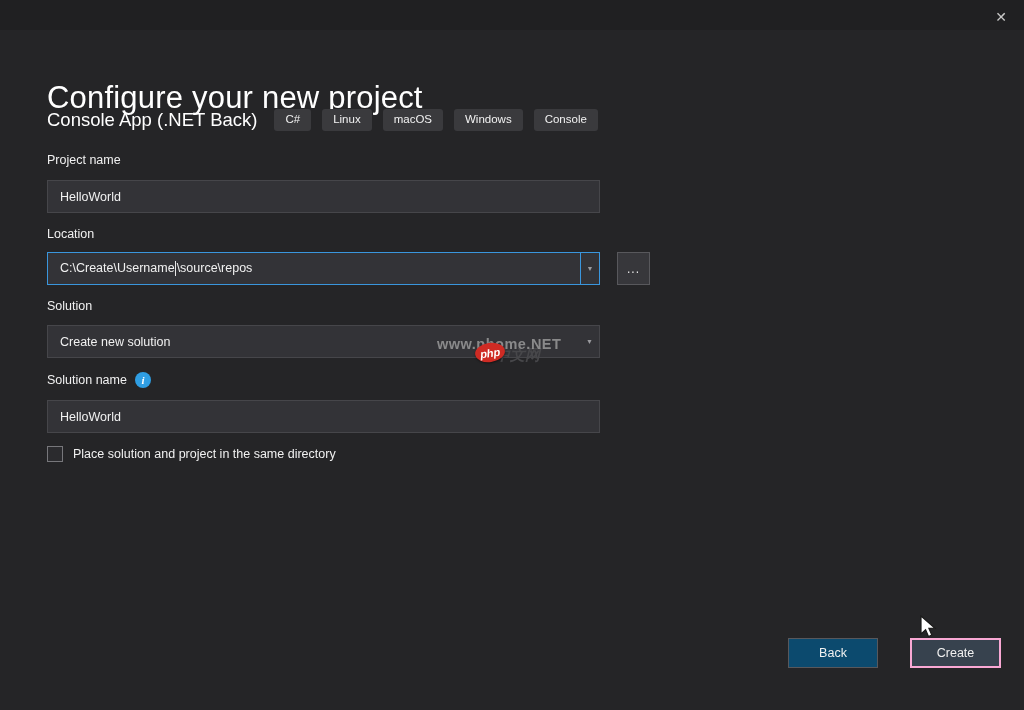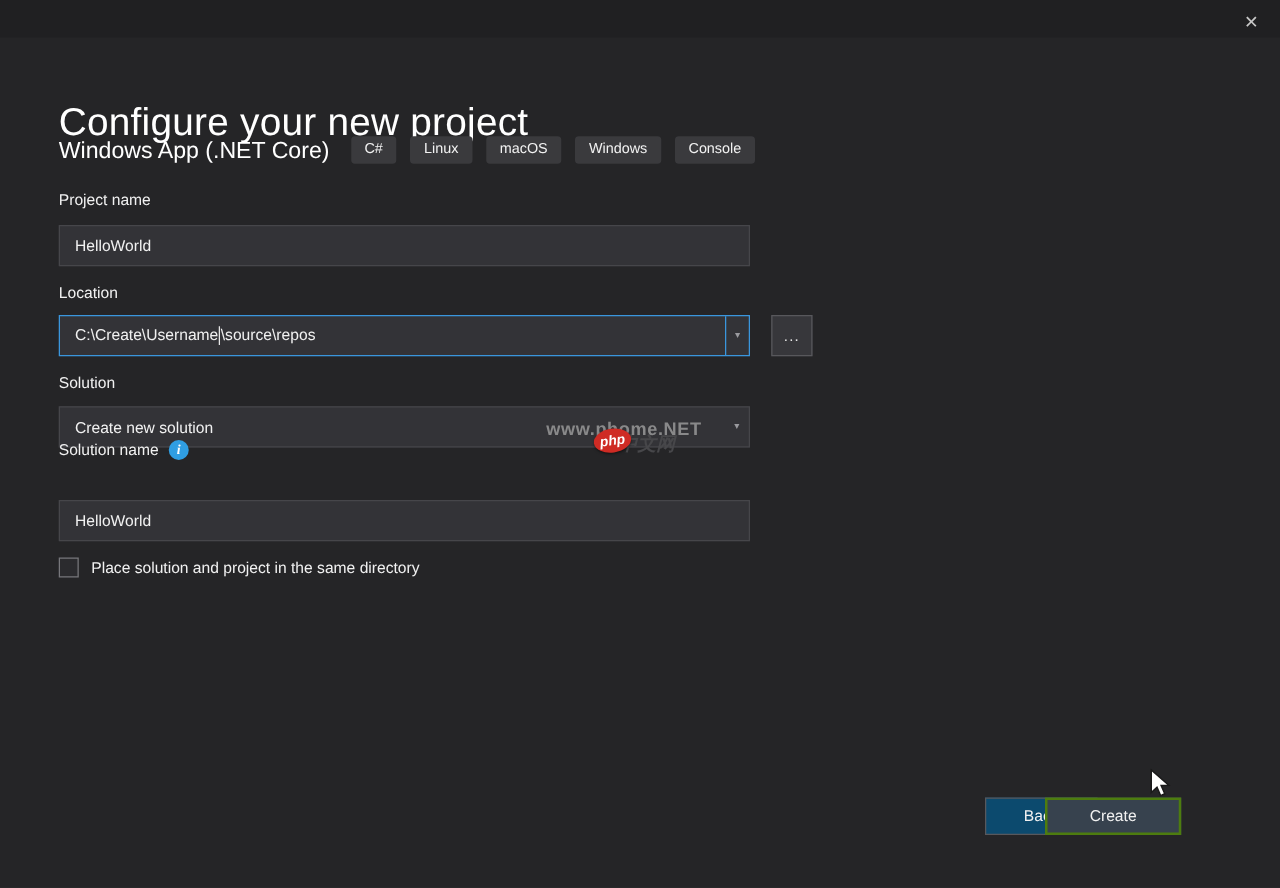--- a/index.html
+++ b/index.html
@@ -103,22 +103,22 @@
   .btn {
     position: absolute; top: 638px; height: 30px;
     display: flex; align-items: center; justify-content: center;
     font-size: 12.5px; color: #f1f1f1; cursor: pointer;
   }
   .btn-back {
     left: 788px; width: 90px;
     background: #0c4a6e; border: 1px solid #58585c;
   }
   .btn-create {
-    left: 836px; width: 109px;
-    background: #37424e; border: 2px solid #4d7c0f;
+    left: 910px; width: 91px;
+    background: #37424e; border: 2px solid #f9a8d4;
   }
   .watermark {
     position: absolute; left: 437px; top: 334px; width: 140px; height: 30px;
     pointer-events: none;
   }
   .wm-text {
     position: absolute; left: 0; top: 2px;
     font-size: 14.5px; font-weight: bold; color: #999999;
     letter-spacing: 0.5px; opacity: 0.85; white-space: nowrap;
   }
@@ -146,21 +146,21 @@
 
 <div class="dialog">
 
   <div class="titlebar">
     <div class="close-btn">✕</div>
   </div>
 
   <h1 class="heading">Configure your new project</h1>
 
   <div class="subtitle-row">
-    <span class="subtitle">Windows App (.NET Core)</span>
+    <span class="subtitle">Console App (.NET Back)</span>
     <span class="tags">
       <span class="tag">C#</span>
       <span class="tag">Linux</span>
       <span class="tag">macOS</span>
       <span class="tag">Windows</span>
       <span class="tag">Console</span>
     </span>
   </div>
 
   <label class="field-label" style="top:153px">Project name</label>
@@ -182,21 +182,21 @@
       <span class="dd-arrow">▼</span>
     </span>
   </div>
 
   <div class="watermark">
     <span class="wm-cn">中文网</span>
     <span class="wm-text">www.phome.NET</span>
     <span class="wm-badge">php</span>
   </div>
 
-  <div class="label-with-icon" style="top:352px">
+  <div class="label-with-icon" style="top:372px">
     <span class="field-label" style="position:static">Solution name</span>
     <span class="info-icon">i</span>
   </div>
   <input class="text-field" style="top: 400px;" type="text" value="HelloWorld">
 
   <div class="checkbox-row">
     <span class="checkbox"></span>
     <span class="checkbox-label">Place solution and project in the same directory</span>
   </div>
 

